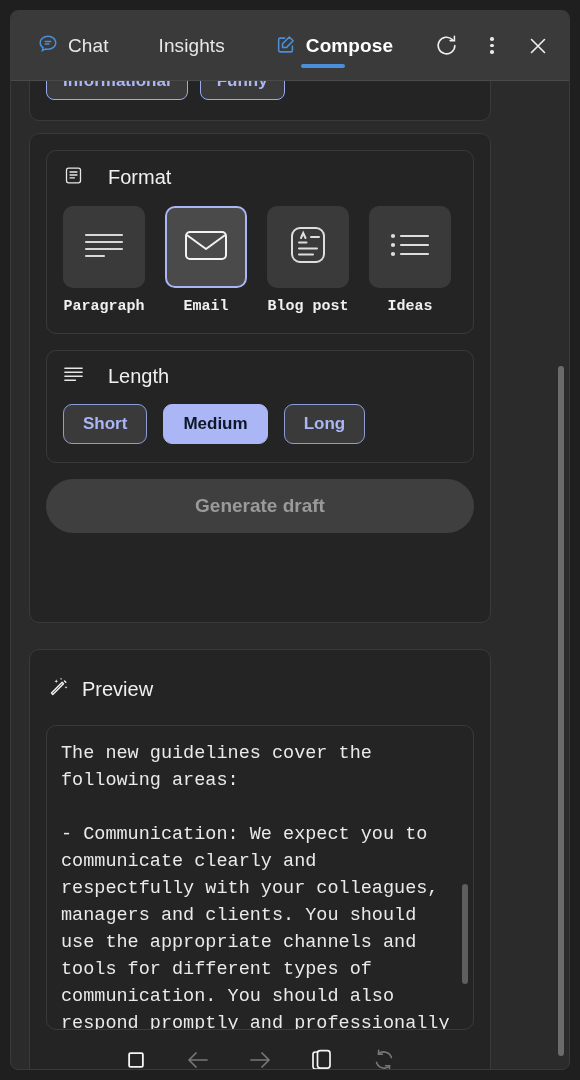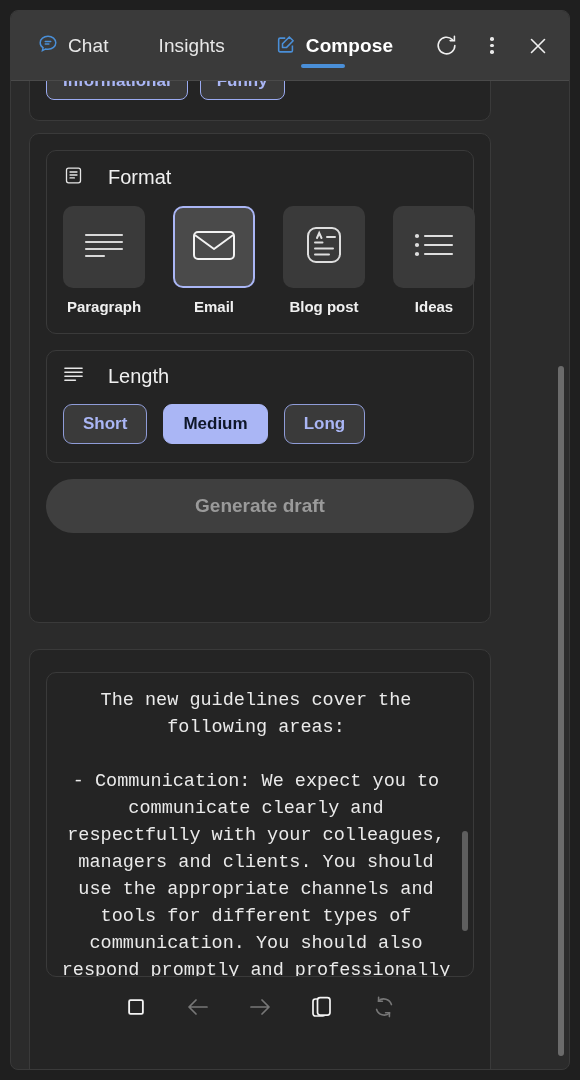--- a/index.html
+++ b/index.html
@@ -17,21 +17,20 @@
 
   
   .outer-frame {
     position: absolute;
     left: 10px; top: 10px;
     width: 560px; height: 1060px;
     border: 1px solid #3a3a3a;
     border-radius: 8px;
     background: #2b2b2b;
     overflow: hidden;
-    text-align: center;
   }
 
   
   .header {
     position: absolute;
     left: 0; top: 0;
     width: 560px; height: 70px;
     background: #3a3a3a;
     border-bottom: 1px solid #4a4a4a;
     display: flex;
@@ -125,21 +124,21 @@
   .section-head {
     display: flex; align-items: center; gap: 24px;
     margin-bottom: 16px;
   }
   .section-title {
     font-size: 20px;
     color: #f0f0f0;
   }
 
   
-  .format-row { display: flex; gap: 28px; }
+  .format-row { display: flex; gap: 20px; font-family: Liberation Mono, monospace; }
   .fmt {
     width: 82px;
     display: flex; flex-direction: column; align-items: center;
     cursor: pointer;
   }
   .fmt-box {
     width: 82px; height: 82px;
     border-radius: 10px;
     background: #3a3a3a;
     display: flex; align-items: center; justify-content: center;
@@ -405,20 +404,32 @@
           </div>
         </div>
 
         <div class="gen-btn">
           <span>Generate draft</span>
         </div>
       </div>
 
       <div class="panel" id="panel-preview">
 
+        <div class="preview-head">
+          <span>
+            <svg width="23" height="23" viewBox="0 0 24 24" fill="none" stroke="#f0f0f0" stroke-width="1.5" stroke-linecap="round" stroke-linejoin="round">
+              <path d="M5 19.2L16.2 8l-1.4-1.4L3.6 17.8z"></path>
+              <path d="M17.2 5.2l1.4 1.4"></path>
+              <path d="M8.6 3.4l.5 1.5 1.5.5-1.5.5-.5 1.5-.5-1.5L6.6 5.4l1.5-.5z" fill="#f0f0f0" stroke="none"></path>
+              <path d="M18.8 10.2l.4 1.2 1.2.4-1.2.4-.4 1.2-.4-1.2-1.2-.4 1.2-.4z" fill="#f0f0f0" stroke="none"></path>
+              <path d="M13.6 1.8l.3.9.9.3-.9.3-.3.9-.3-.9-.9-.3.9-.3z" fill="#f0f0f0" stroke="none"></path>
+            </svg>
+          </span>
+          <span class="section-title">Preview</span>
+        </div>
 
         <div class="preview-box">
           <div class="preview-text">The new guidelines cover the following areas:
 
 - Communication: We expect you to communicate clearly and respectfully with your colleagues, managers and clients. You should use the appropriate channels and tools for different types of communication. You should also respond promptly and professionally to any inquiries or</div>
           <div class="inner-scroll"></div>
         </div>
 
         <div class="actions">
 

